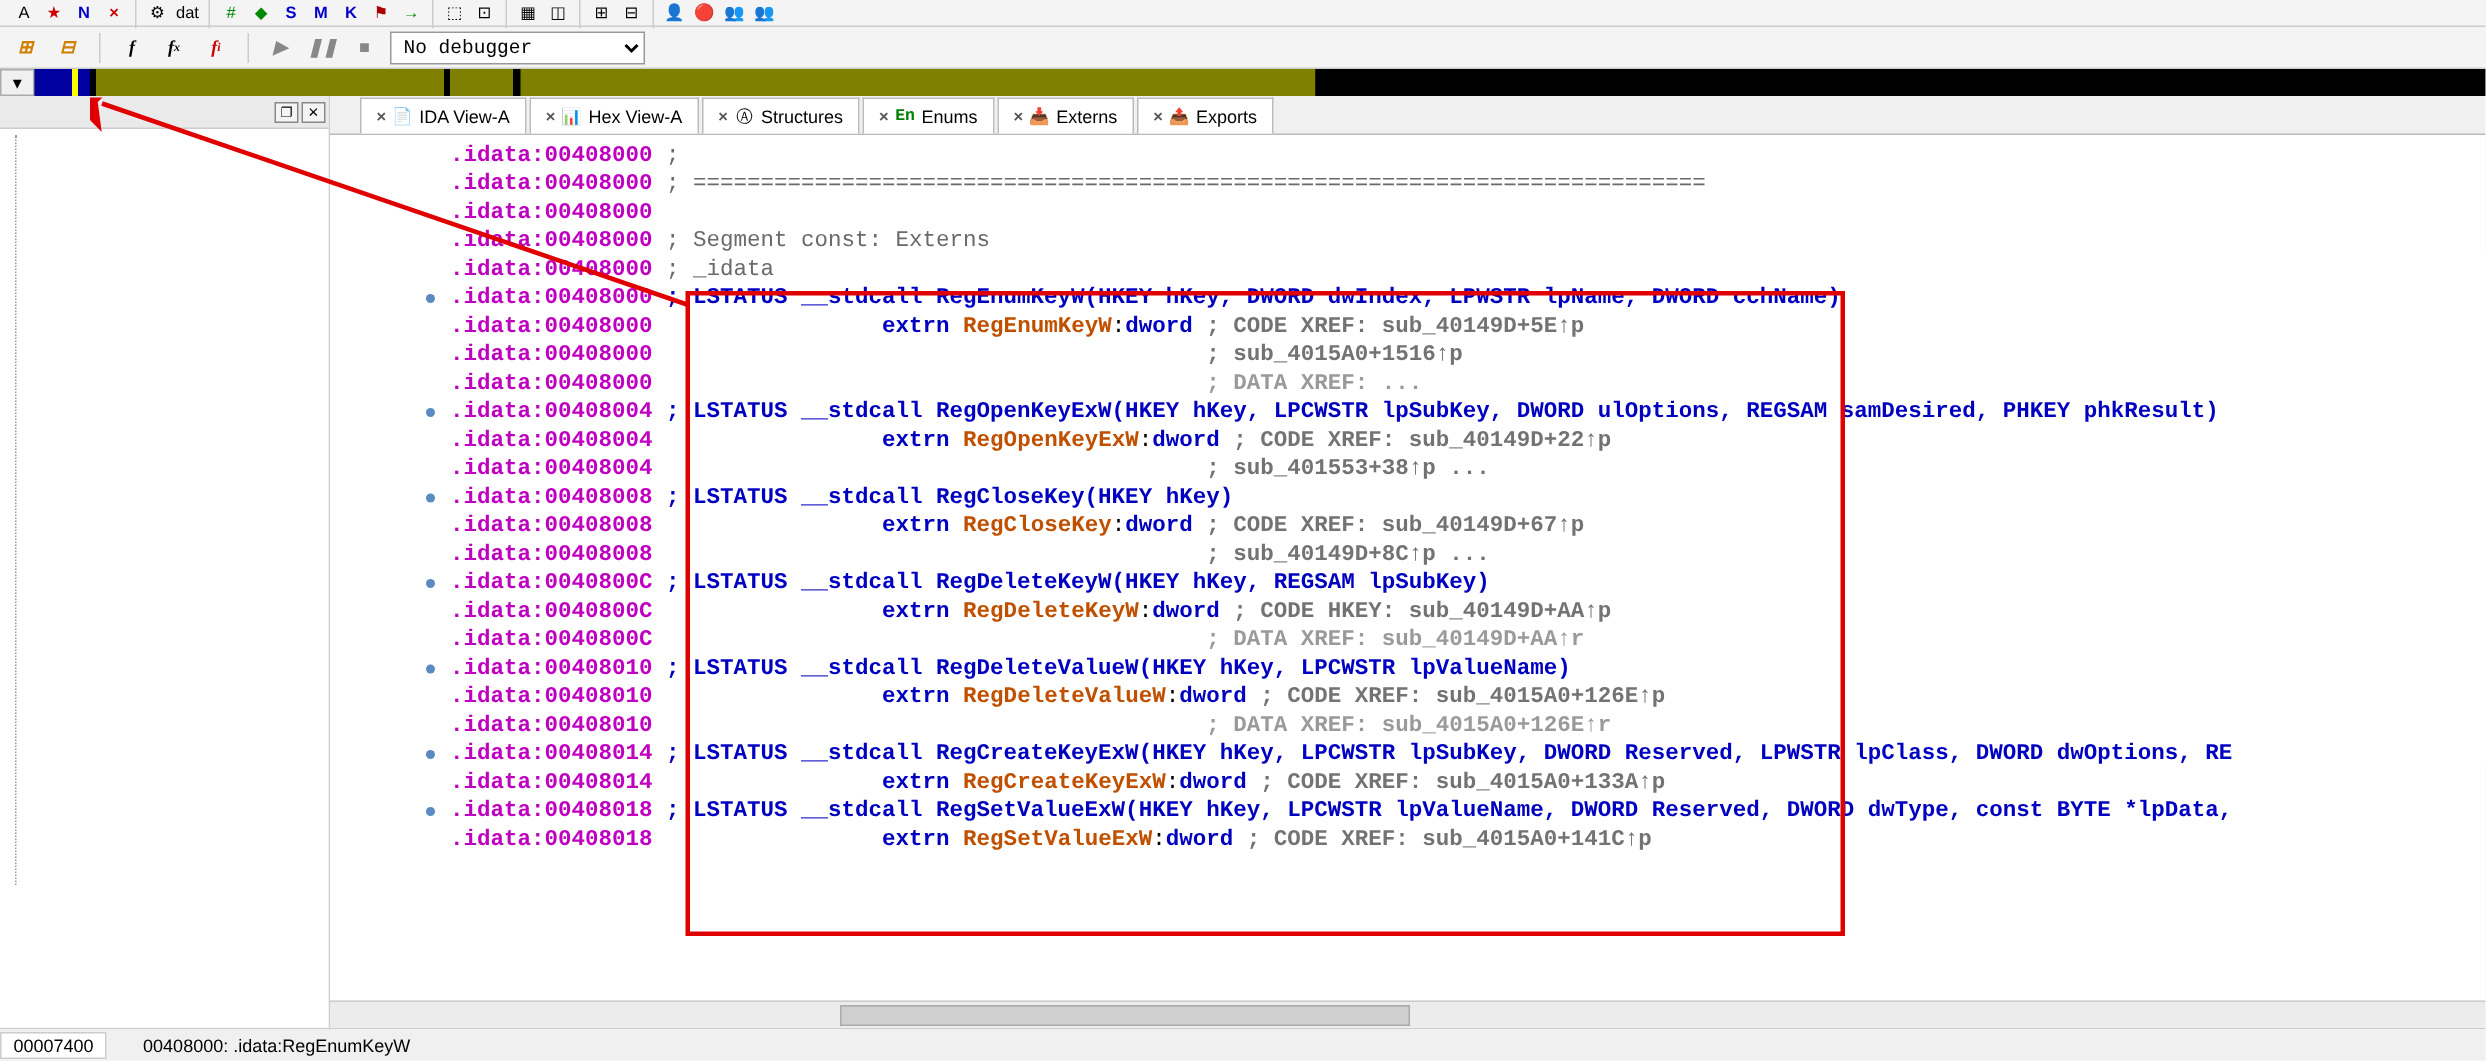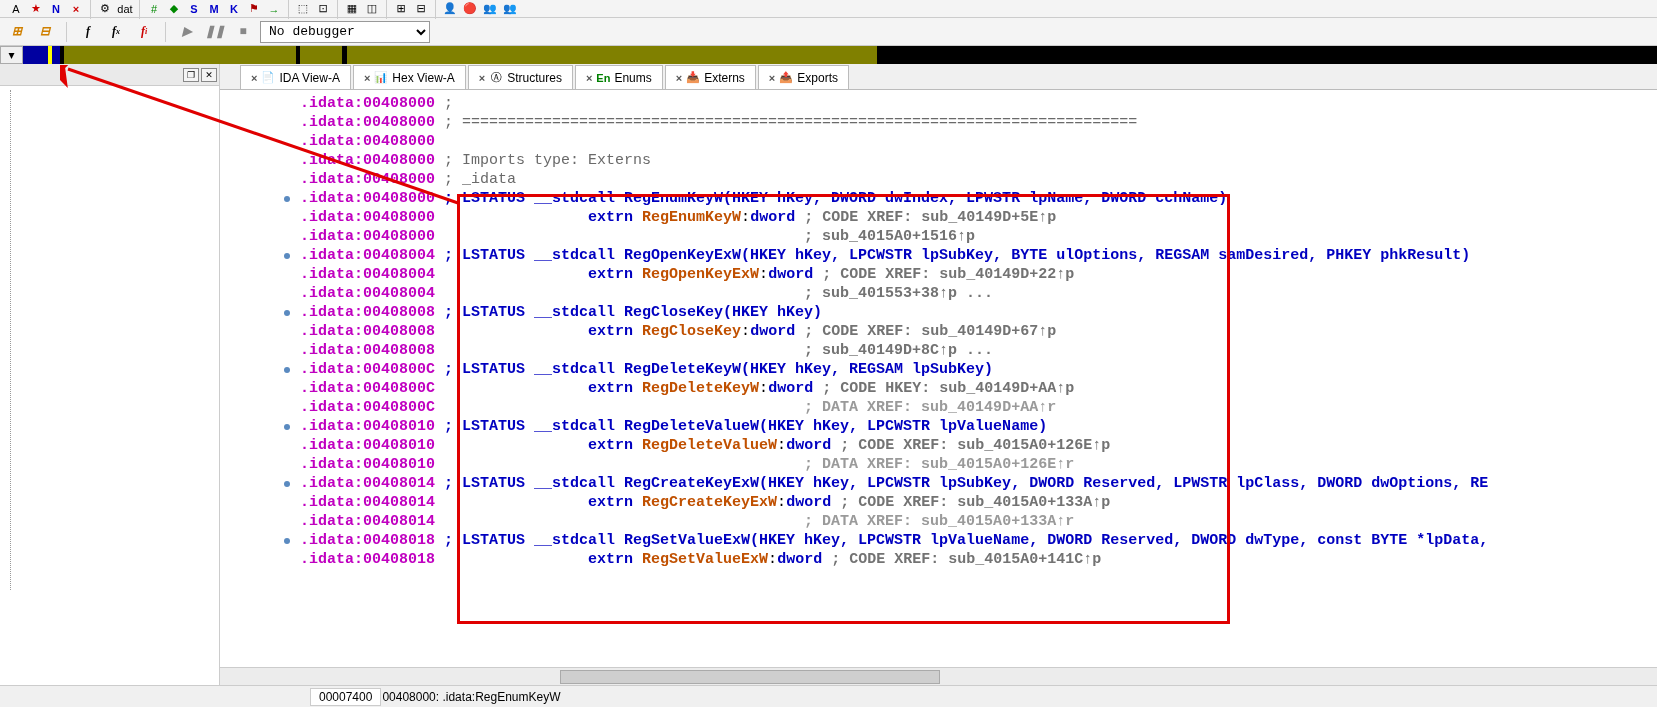--- a/index.html
+++ b/index.html
@@ -170,23 +170,22 @@
   height: 14px;
   background: #cfcfcf;
   border: 1px solid #aaa;
 }
 .status-bar {
   height: 22px;
   background: #f0f0f0;
   border-top: 1px solid #ccc;
   display: flex;
   align-items: center;
-  padding-left: 310px;
   font-size: 12px;
-  gap: 1px;
+  gap: 24px;
 }
 .status-cell { border: 1px solid #ccc; padding: 1px 8px; background: #fff; }
 .tb-mini { width:20px; height:18px; display:inline-flex;align-items:center;justify-content:center;font-size:11px;}
 </style>
 </head>
 <body>
 
 <div class="toolbar-top">
   <span class="tb-mini">A</span>
   <span class="tb-mini" style="color:#c00">★</span>
@@ -276,58 +275,58 @@
           <span class="ticon">📊</span>
           <span>Hex View-A</span>
         </div>
         <div class="tab">
           <span class="close">×</span>
           <span class="ticon">Ⓐ</span>
           <span>Structures</span>
         </div>
         <div class="tab">
           <span class="close">×</span>
-          <span class="ticon" style="color: rgb(0, 128, 0); font-weight: bold; font-family: Liberation Sans, sans-serif; text-align: right;">En</span>
+          <span class="ticon" style="color: rgb(0, 128, 0); font-weight: bold; font-family: Liberation Mono, monospace; text-align: right;">En</span>
           <span>Enums</span>
         </div>
         <div class="tab">
           <span class="close">×</span>
           <span class="ticon">📥</span>
           <span>Externs</span>
         </div>
         <div class="tab">
           <span class="close">×</span>
           <span class="ticon">📤</span>
           <span>Exports</span>
         </div>
       </div>
     <div class="code-area" id="codearea">
         <div class="code-line"><span class="seg">.idata:00408000</span><span class="comment"> ;</span></div>
         <div class="code-line"><span class="seg">.idata:00408000</span><span class="comment"> ; ===========================================================================</span></div>
         <div class="code-line"><span class="seg">.idata:00408000</span></div>
-        <div class="code-line"><span class="seg">.idata:00408000</span><span class="comment"> ; Imports type: Externs</span></div>
+        <div class="code-line"><span class="seg">.idata:00408000</span><span class="comment"> ; Segment const: Externs</span></div>
         <div class="code-line"><span class="seg">.idata:00408000</span><span class="comment"> ; _idata</span></div>
         <div class="code-line"><span class="bullet"></span><span class="seg">.idata:00408000</span><span class="kw"> ; LSTATUS __stdcall RegEnumKeyW(HKEY hKey, DWORD dwIndex, LPWSTR lpName, DWORD cchName)</span></div>
         <div class="code-line"><span class="seg">.idata:00408000</span><span>                 </span><span class="kw">extrn </span><span class="func">RegEnumKeyW</span><span>:</span><span class="kw">dword</span><span class="xref"> ; CODE XREF: sub_40149D+5E↑p</span></div>
         <div class="code-line"><span class="seg">.idata:00408000</span><span>                                         </span><span class="xref">; sub_4015A0+1516↑p</span></div>
-        <div class="code-line"><span class="bullet"></span><span class="seg">.idata:00408004</span><span class="kw"> ; LSTATUS __stdcall RegOpenKeyExW(HKEY hKey, LPCWSTR lpSubKey, BYTE ulOptions, REGSAM samDesired, PHKEY phkResult)</span></div>
+        <div class="code-line"><span class="seg">.idata:00408000</span><span>                                         </span><span class="xref-gray">; DATA XREF: ...</span></div>
+        <div class="code-line"><span class="bullet"></span><span class="seg">.idata:00408004</span><span class="kw"> ; LSTATUS __stdcall RegOpenKeyExW(HKEY hKey, LPCWSTR lpSubKey, DWORD ulOptions, REGSAM samDesired, PHKEY phkResult)</span></div>
         <div class="code-line"><span class="seg">.idata:00408004</span><span>                 </span><span class="kw">extrn </span><span class="func">RegOpenKeyExW</span><span>:</span><span class="kw">dword</span><span class="xref"> ; CODE XREF: sub_40149D+22↑p</span></div>
         <div class="code-line"><span class="seg">.idata:00408004</span><span>                                         </span><span class="xref">; sub_401553+38↑p ...</span></div>
         <div class="code-line"><span class="bullet"></span><span class="seg">.idata:00408008</span><span class="kw"> ; LSTATUS __stdcall RegCloseKey(HKEY hKey)</span></div>
         <div class="code-line"><span class="seg">.idata:00408008</span><span>                 </span><span class="kw">extrn </span><span class="func">RegCloseKey</span><span>:</span><span class="kw">dword</span><span class="xref"> ; CODE XREF: sub_40149D+67↑p</span></div>
         <div class="code-line"><span class="seg">.idata:00408008</span><span>                                         </span><span class="xref">; sub_40149D+8C↑p ...</span></div>
         <div class="code-line"><span class="bullet"></span><span class="seg">.idata:0040800C</span><span class="kw"> ; LSTATUS __stdcall RegDeleteKeyW(HKEY hKey, REGSAM lpSubKey)</span></div>
         <div class="code-line"><span class="seg">.idata:0040800C</span><span>                 </span><span class="kw">extrn </span><span class="func">RegDeleteKeyW</span><span>:</span><span class="kw">dword</span><span class="xref"> ; CODE HKEY: sub_40149D+AA↑p</span></div>
         <div class="code-line"><span class="seg">.idata:0040800C</span><span>                                         </span><span class="xref-gray">; DATA XREF: sub_40149D+AA↑r</span></div>
         <div class="code-line"><span class="bullet"></span><span class="seg">.idata:00408010</span><span class="kw"> ; LSTATUS __stdcall RegDeleteValueW(HKEY hKey, LPCWSTR lpValueName)</span></div>
         <div class="code-line"><span class="seg">.idata:00408010</span><span>                 </span><span class="kw">extrn </span><span class="func">RegDeleteValueW</span><span>:</span><span class="kw">dword</span><span class="xref"> ; CODE XREF: sub_4015A0+126E↑p</span></div>
         <div class="code-line"><span class="seg">.idata:00408010</span><span>                                         </span><span class="xref-gray">; DATA XREF: sub_4015A0+126E↑r</span></div>
         <div class="code-line"><span class="bullet"></span><span class="seg">.idata:00408014</span><span class="kw"> ; LSTATUS __stdcall RegCreateKeyExW(HKEY hKey, LPCWSTR lpSubKey, DWORD Reserved, LPWSTR lpClass, DWORD dwOptions, RE</span></div>
         <div class="code-line"><span class="seg">.idata:00408014</span><span>                 </span><span class="kw">extrn </span><span class="func">RegCreateKeyExW</span><span>:</span><span class="kw">dword</span><span class="xref"> ; CODE XREF: sub_4015A0+133A↑p</span></div>
-        <div class="code-line"><span class="seg">.idata:00408014</span><span>                                         </span><span class="xref-gray">; DATA XREF: sub_4015A0+133A↑r</span></div>
         <div class="code-line"><span class="bullet"></span><span class="seg">.idata:00408018</span><span class="kw"> ; LSTATUS __stdcall RegSetValueExW(HKEY hKey, LPCWSTR lpValueName, DWORD Reserved, DWORD dwType, const BYTE *lpData,</span></div>
         <div class="code-line"><span class="seg">.idata:00408018</span><span>                 </span><span class="kw">extrn </span><span class="func">RegSetValueExW</span><span>:</span><span class="kw">dword</span><span class="xref"> ; CODE XREF: sub_4015A0+141C↑p</span></div>
       </div>
     <div class="hscroll">
       <div class="thumb"></div>
     </div>
   </div>
 </div>
 
 <div class="status-bar">

